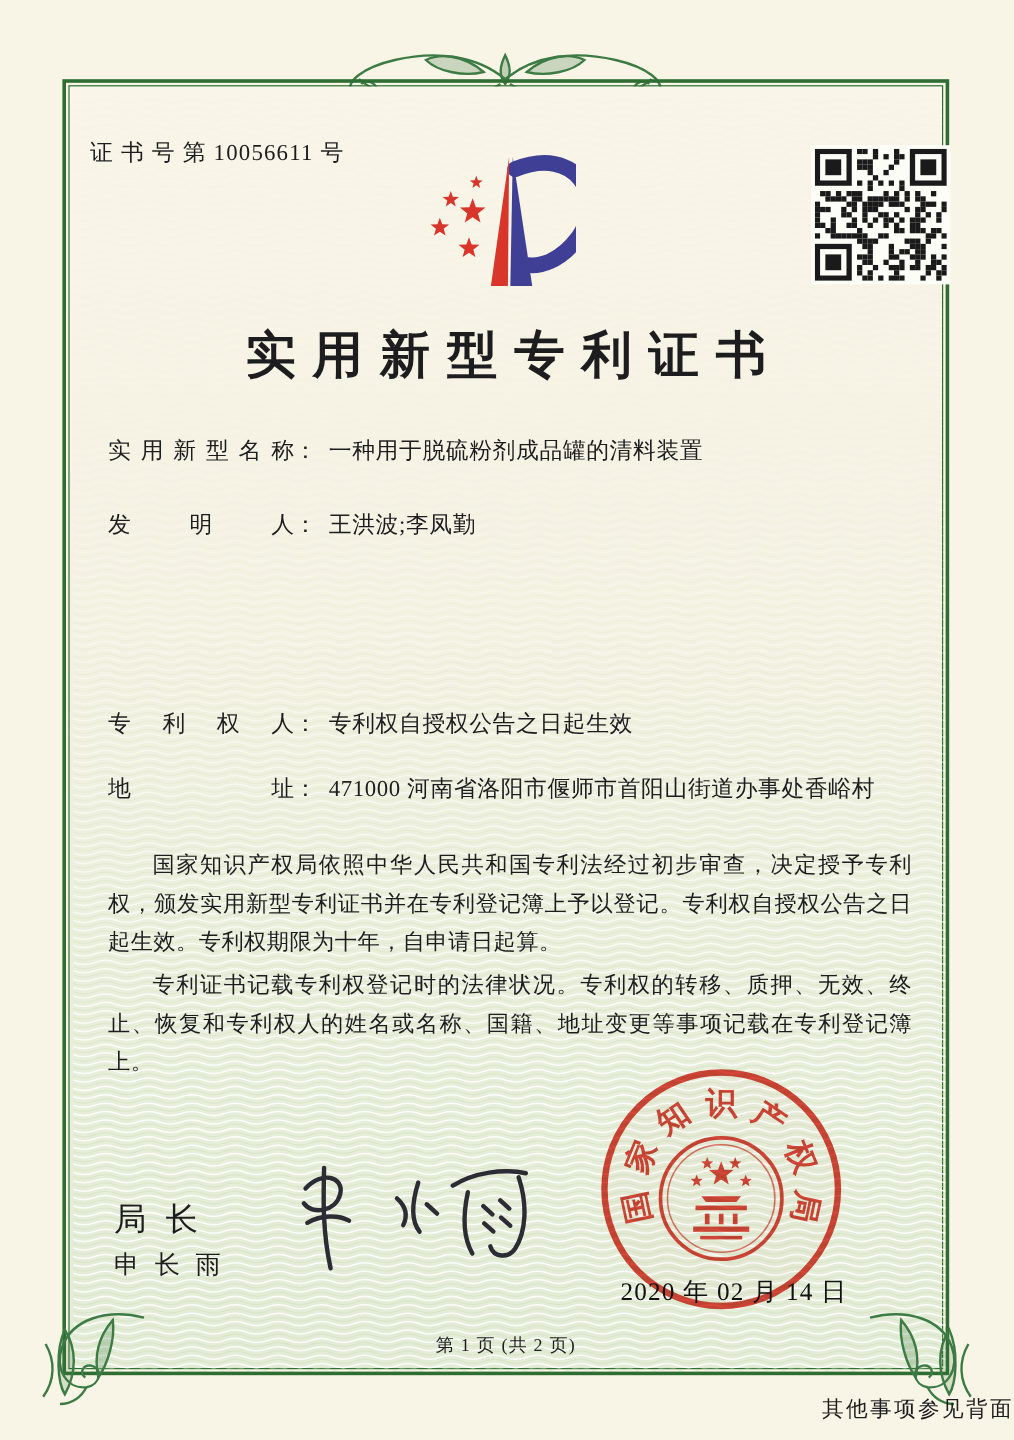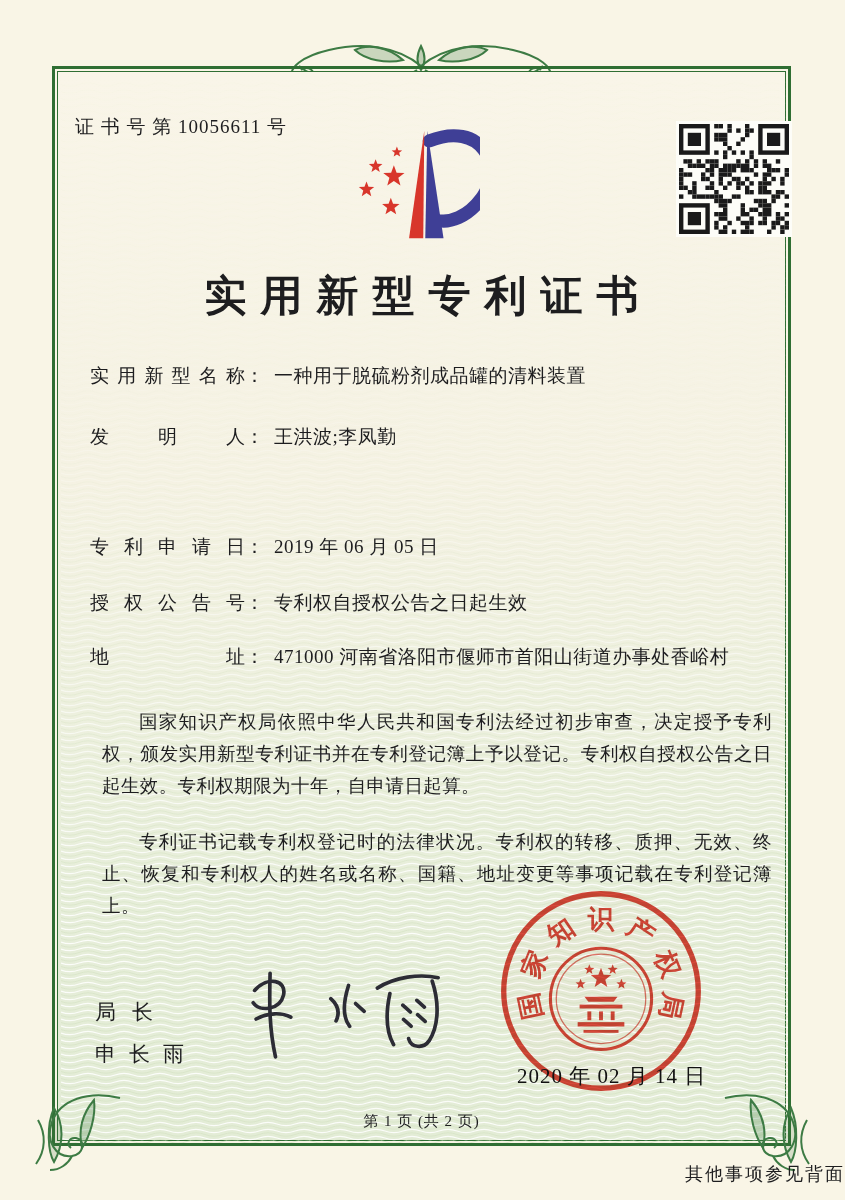--- a/index.html
+++ b/index.html
@@ -25,24 +25,24 @@
   .title{
     position:absolute;left:0;top:187px;width:100%;text-align:center;
     font-size:42px;font-weight:600;letter-spacing:14px;text-indent:14px;white-space:nowrap;margin-top:12px;
   }
   .field-row{position:absolute;left:35px;font-size:19px;white-space:nowrap;}
   .flabel{display:inline-block;width:155px;text-align:justify;text-align-last:justify;vertical-align:top;}
   .fcolon{display:inline-block;margin-right:10px;}
   .fvalue{letter-spacing:0.5px;}
   .field2{position:absolute;left:370px;top:0;}
   .field2 .flabel{width:auto;text-align:left;text-align-last:auto;letter-spacing:1px;}
-  .paras{position:absolute;left:47px;top:637px;width:670px;font-size:18.5px;line-height:32px;text-align:justify;}
+  .paras{position:absolute;left:35px;top:637px;width:670px;font-size:18.5px;line-height:32px;text-align:justify;}
   .paras p{margin:0;text-indent:2em;letter-spacing:0.4px;}
-  .paras p + p{margin-top:24px;}
-  .officer-title{position:absolute;left:40px;top:929px;font-size:21px;letter-spacing:16px;}
+  .paras p + p{margin-top:4px;}
+  .officer-title{position:absolute;left:40px;top:929px;font-size:27px;letter-spacing:16px;}
   .officer-name{position:absolute;left:40px;top:971px;font-size:21px;letter-spacing:13px;font-family:Liberation Serif, serif;}
   .signature{position:absolute;left:170px;top:886px;}
   .seal{position:absolute;left:439px;top:815px;mix-blend-mode:multiply;}
   .seal-date{position:absolute;left:462px;top:993px;width:230px;font-size:21px;letter-spacing:1px;color:#111;z-index:3;}
   .page-info{position:absolute;left:0;top:1043px;width:100%;text-align:center;font-size:15px;letter-spacing:1px;}
   .back-note{position:absolute;left:0;top:1162px;width:100%;text-align:right;font-size:18px;letter-spacing:2px;}
   .ornament-top{position:absolute;left:256px;top:36px;}
   .ornament-bl{position:absolute;left:24px;top:1090px;}
   .ornament-br{position:absolute;left:721px;top:1090px;}
   svg text{font-family:"Liberation Serif","DejaVu Serif",serif;}
@@ -605,25 +605,22 @@
         </svg>
 
       <div class="title">实用新型专利证书</div>
 
       <div class="field-row" style="top:294px">
         <span class="flabel">实用新型名称</span><span class="fcolon">：</span><span class="fvalue">一种用于脱硫粉剂成品罐的清料装置</span>
       </div>
       <div class="field-row" style="top:355px">
         <span class="flabel">发明人</span><span class="fcolon">：</span><span class="fvalue">王洪波;李凤勤</span>
       </div>
-      <div class="field-row" style="top:465px">
-        <span class="flabel">专利申请日</span><span class="fcolon">：</span><span class="fvalue">2019 年 06 月 05 日</span>
-      </div>
       <div class="field-row" style="top:521px">
-        <span class="flabel">授权公告号</span><span class="fcolon">：</span><span class="fvalue">专利权自授权公告之日起生效</span>
+        <span class="flabel">专利权人</span><span class="fcolon">：</span><span class="fvalue">专利权自授权公告之日起生效</span>
       </div>
       <div class="field-row" style="top:575px">
         <span class="flabel">地址</span><span class="fcolon">：</span><span class="fvalue">471000 河南省洛阳市偃师市首阳山街道办事处香峪村</span>
       </div>
 
       <div class="paras">
         <p>国家知识产权局依照中华人民共和国专利法经过初步审查，决定授予专利权，颁发实用新型专利证书并在专利登记簿上予以登记。专利权自授权公告之日起生效。专利权期限为十年，自申请日起算。</p>
         <p>专利证书记载专利权登记时的法律状况。专利权的转移、质押、无效、终止、恢复和专利权人的姓名或名称、国籍、地址变更等事项记载在专利登记簿上。</p>
       </div>
 

